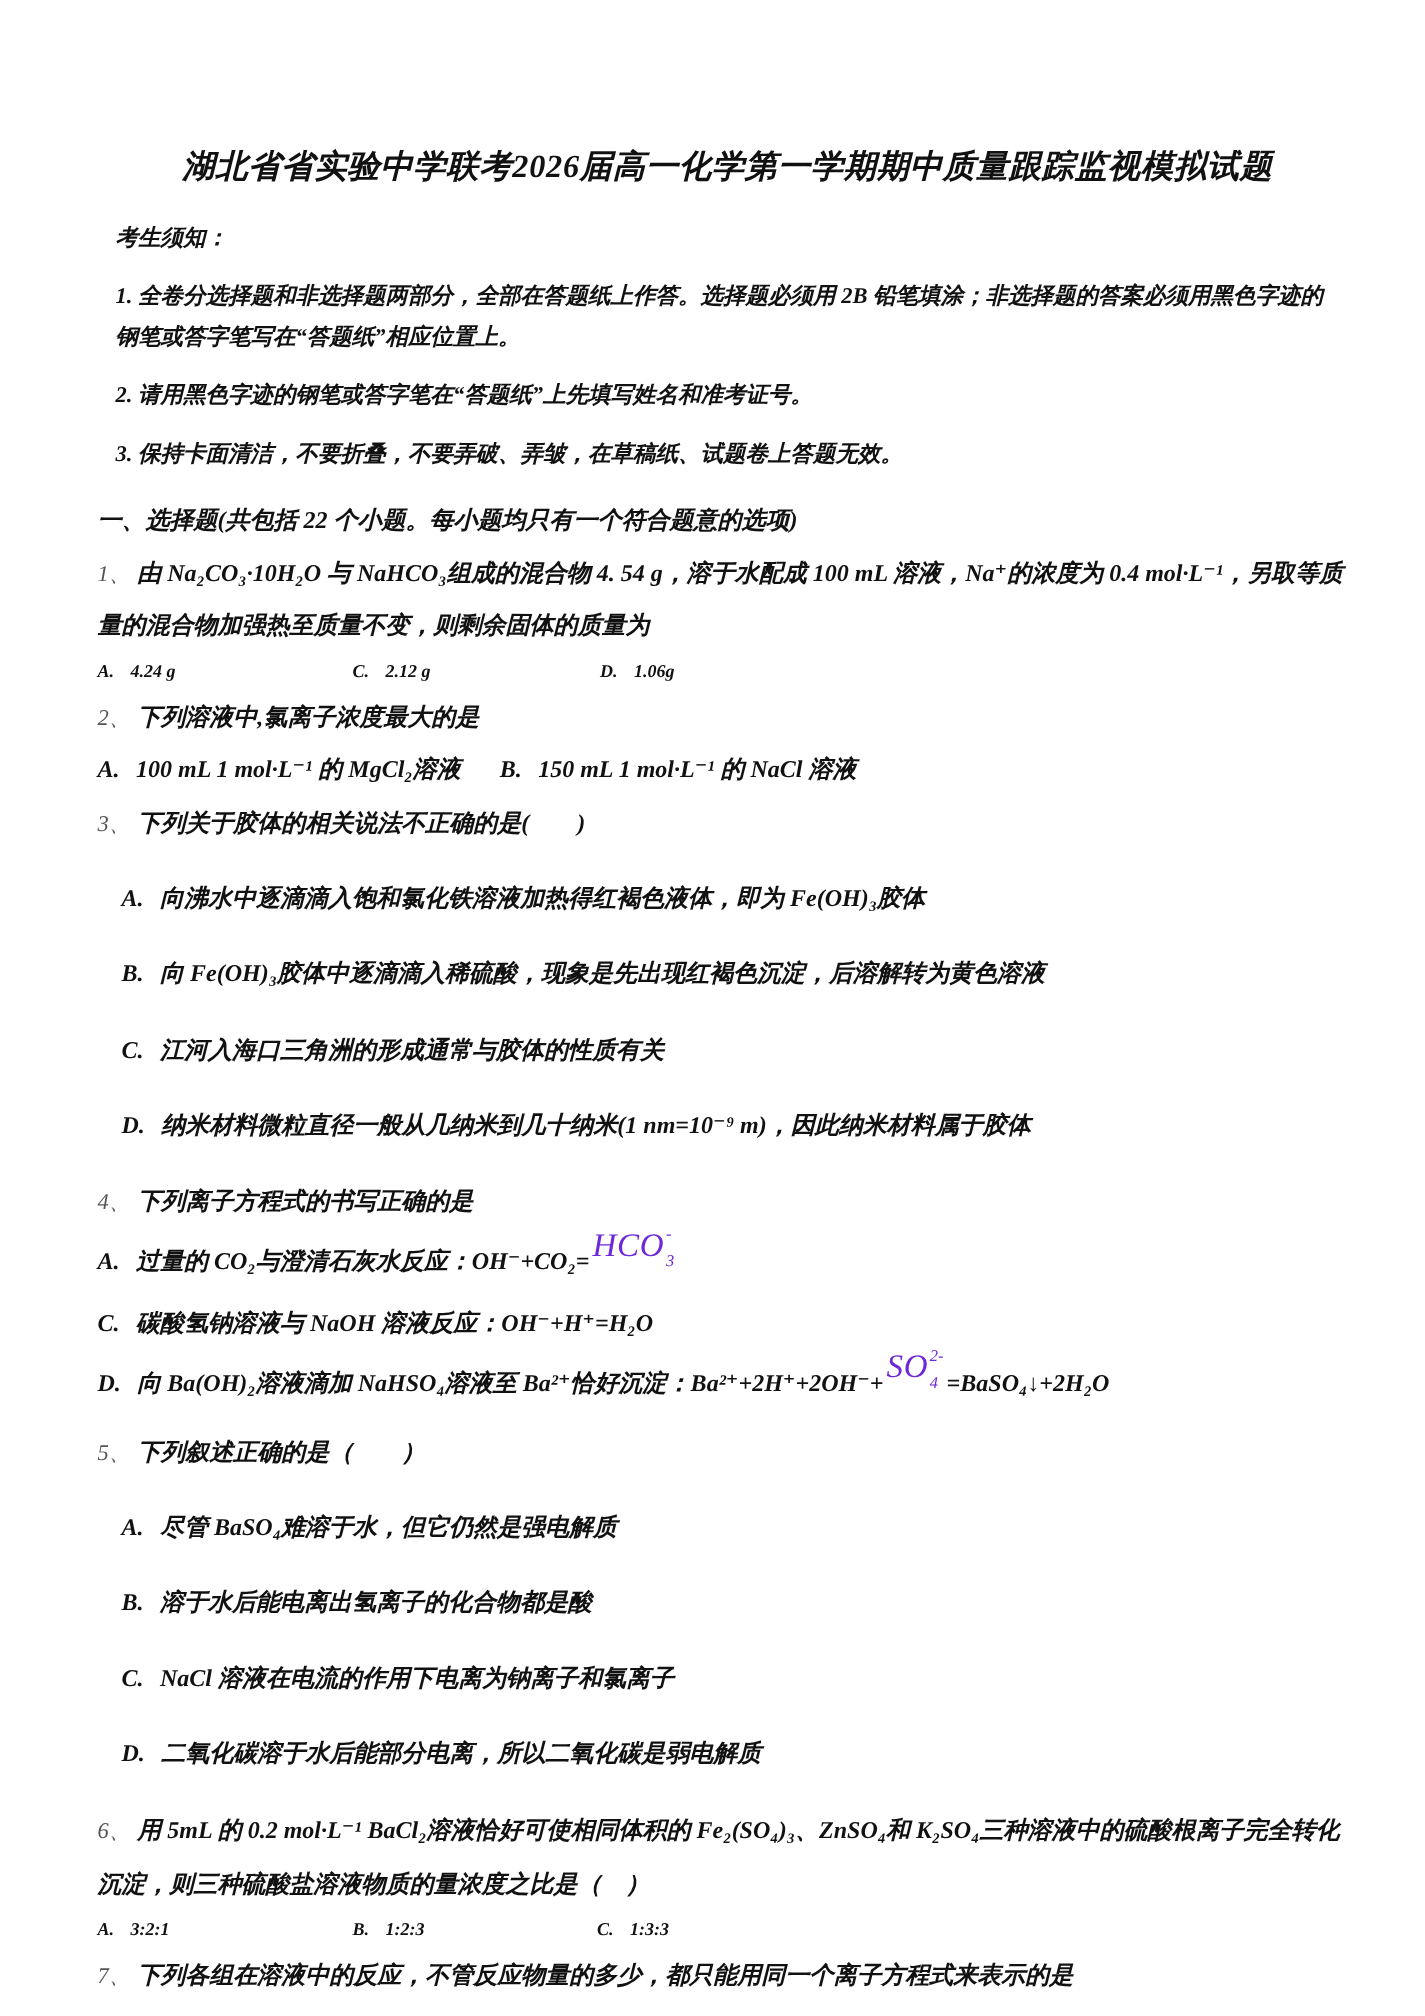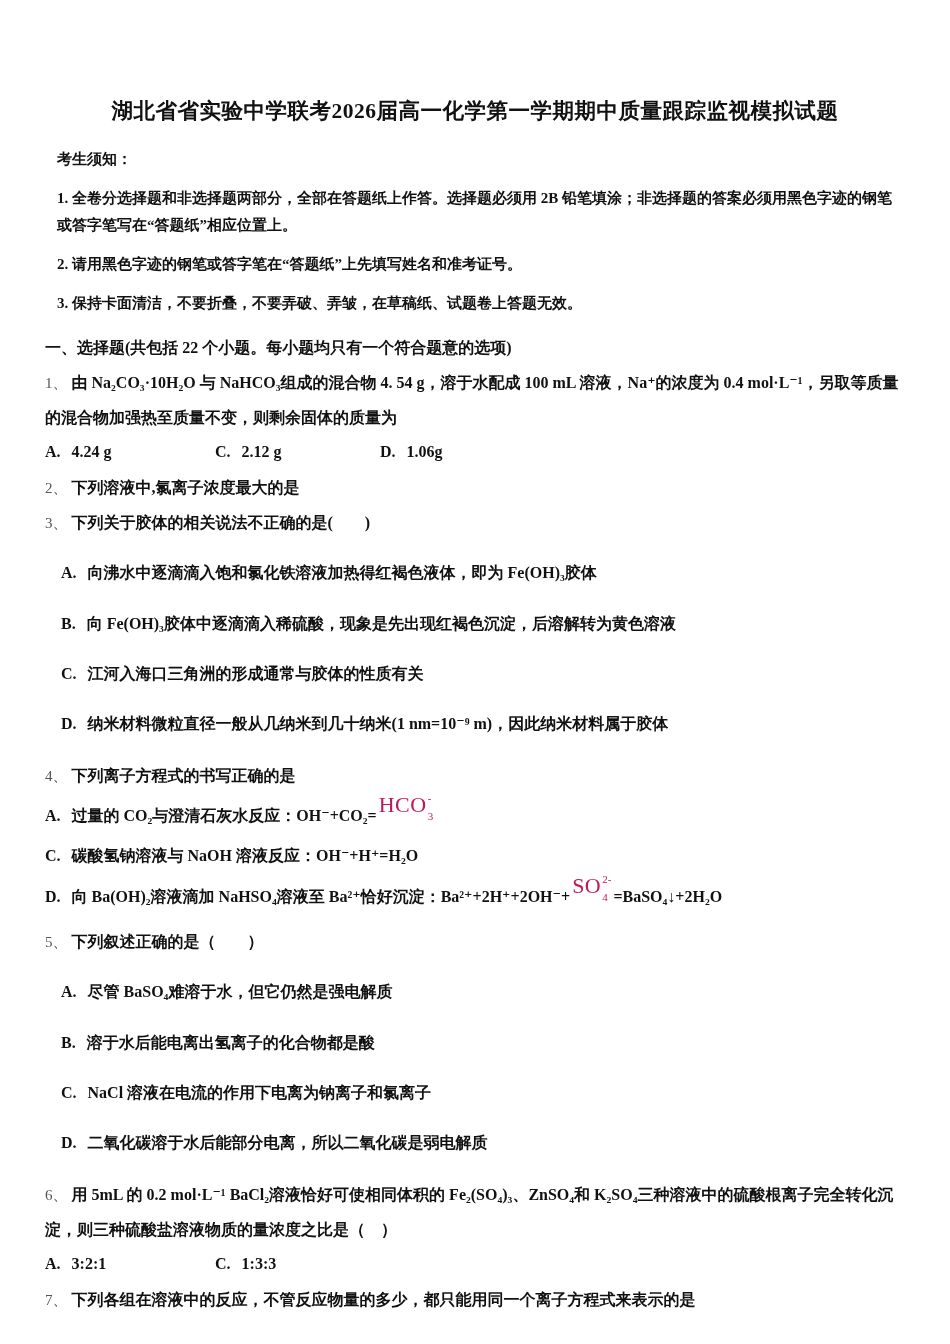--- a/index.html
+++ b/index.html
@@ -2,24 +2,25 @@
 <html lang="zh"><head>
 <meta charset="utf-8">
 <style>
   html,body{margin:0;padding:0;background:#ffffff;}
   .page{
     position:relative;
     width:950px;height:1344px;
     margin:0 auto;
     background:#ffffff;
     box-sizing:border-box;
-    padding:96px 45px 0 45px;
+    padding:96px 45px 0 65px;
     overflow:hidden;
     font-family:"Liberation Serif","DejaVu Serif",serif;
     color:#111;
+    font-style:italic;
   }
   .title{
     text-align:center;
     font-size:21.5px;
     font-weight:700;
     line-height:30px;
     margin:0 0 20px 0;
     letter-spacing:0.5px;
   }
   .notice p{margin:12px;font-size:15px;font-weight:700;line-height:27px;}
@@ -37,37 +38,37 @@
     line-height:2.2;
   }
   .qnum{
     font-weight:400;
     color:#555;
     font-size:15px;
     margin-right:4px;
   }
   .opt-line{margin:16px;font-size:16px;font-weight:700;line-height:2.15;}
   .opt-label{margin-right:11px;}
-  .opt-row4{display:flex;font-size:16px;font-weight:700;line-height:2.15;}
+  .opt-row4{display:flex;font-size:12px;font-weight:700;line-height:2.15;}
   .opt-row4 .col1{width:170px;}
   .opt-row4 .col2{width:163px;}
   .opt-row4 .col3{width:165px;}
   .opt-row4 .col4{flex:1;}
   .opt-pair{display:flex;gap:26px;font-size:16px;font-weight:700;line-height:2.2;}
   .q4 .opt-line{margin:6px 0;}
   .q5{margin-top:10px;}
   
   .eq{
     display:inline-flex;
     align-items:flex-start;
     position:relative;
     top:-9px;
     font-family:"Liberation Serif","DejaVu Serif",serif;
     font-weight:400;
-    color:#be185d;
+    color:#6d28d9;
     margin:0 2px;
   }
   .eq-base{font-size:22px;line-height:24px;letter-spacing:0.5px;}
   .eq-stack{
     display:inline-flex;
     flex-direction:column;
     justify-content:space-between;
     height:28px;
     font-size:11px;
     line-height:10px;
@@ -94,20 +95,24 @@
     <p class="stem"><span class="qnum">1、</span><span>由 Na₂CO₃·10H₂O 与 NaHCO₃组成的混合物 4. 54 g，溶于水配成 100 mL 溶液，Na⁺的浓度为 0.4 mol·L⁻¹，另取等质量的混合物加强热至质量不变，则剩余固体的质量为</span></p>
     <div class="opt-row4">
       <span class="col1"><span class="opt-label">A.</span><span>4.24 g</span></span>
       <span class="col3"><span class="opt-label">C.</span><span>2.12 g</span></span>
       <span class="col4"><span class="opt-label">D.</span><span>1.06g</span></span>
     </div>
   </div>
 
   <div class="q">
     <p class="stem"><span class="qnum">2、</span><span>下列溶液中,氯离子浓度最大的是</span></p>
+    <div class="opt-pair">
+      <span><span class="opt-label">A.</span><span>100 mL 1 mol·L⁻¹ 的 MgCl₂溶液</span></span>
+      <span><span class="opt-label">B.</span><span>150 mL 1 mol·L⁻¹ 的 NaCl 溶液</span></span>
+    </div>
   </div>
 
   <div class="q">
     <p class="stem"><span class="qnum">3、</span><span>下列关于胶体的相关说法不正确的是(　　)</span></p>
     <p class="opt-line"><span class="opt-label">A.</span><span>向沸水中逐滴滴入饱和氯化铁溶液加热得红褐色液体，即为 Fe(OH)₃胶体</span></p>
     <p class="opt-line"><span class="opt-label">B.</span><span>向 Fe(OH)₃胶体中逐滴滴入稀硫酸，现象是先出现红褐色沉淀，后溶解转为黄色溶液</span></p>
     <p class="opt-line"><span class="opt-label">C.</span><span>江河入海口三角洲的形成通常与胶体的性质有关</span></p>
     <p class="opt-line"><span class="opt-label">D.</span><span>纳米材料微粒直径一般从几纳米到几十纳米(1 nm=10⁻⁹ m)，因此纳米材料属于胶体</span></p>
   </div>
 
@@ -135,20 +140,21 @@
     <p class="opt-line"><span class="opt-label">A.</span><span>尽管 BaSO₄难溶于水，但它仍然是强电解质</span></p>
     <p class="opt-line"><span class="opt-label">B.</span><span>溶于水后能电离出氢离子的化合物都是酸</span></p>
     <p class="opt-line"><span class="opt-label">C.</span><span>NaCl 溶液在电流的作用下电离为钠离子和氯离子</span></p>
     <p class="opt-line"><span class="opt-label">D.</span><span>二氧化碳溶于水后能部分电离，所以二氧化碳是弱电解质</span></p>
   </div>
 
   <div class="q">
     <p class="stem"><span class="qnum">6、</span><span>用 5mL 的 0.2 mol·L⁻¹ BaCl₂溶液恰好可使相同体积的 Fe₂(SO₄)₃、ZnSO₄和 K₂SO₄三种溶液中的硫酸根离子完全转化沉淀，则三种硫酸盐溶液物质的量浓度之比是（　）</span></p>
     <div class="opt-row4">
       <span class="col1"><span class="opt-label">A.</span><span>3:2:1</span></span>
+      <span class="col2"><span class="opt-label">B.</span><span>1:2:3</span></span>
       <span class="col3"><span class="opt-label">C.</span><span>1:3:3</span></span>
     </div>
   </div>
 
   <div class="q">
     <p class="stem"><span class="qnum">7、</span><span>下列各组在溶液中的反应，不管反应物量的多少，都只能用同一个离子方程式来表示的是</span></p>
   </div>
 
 </div>
 

